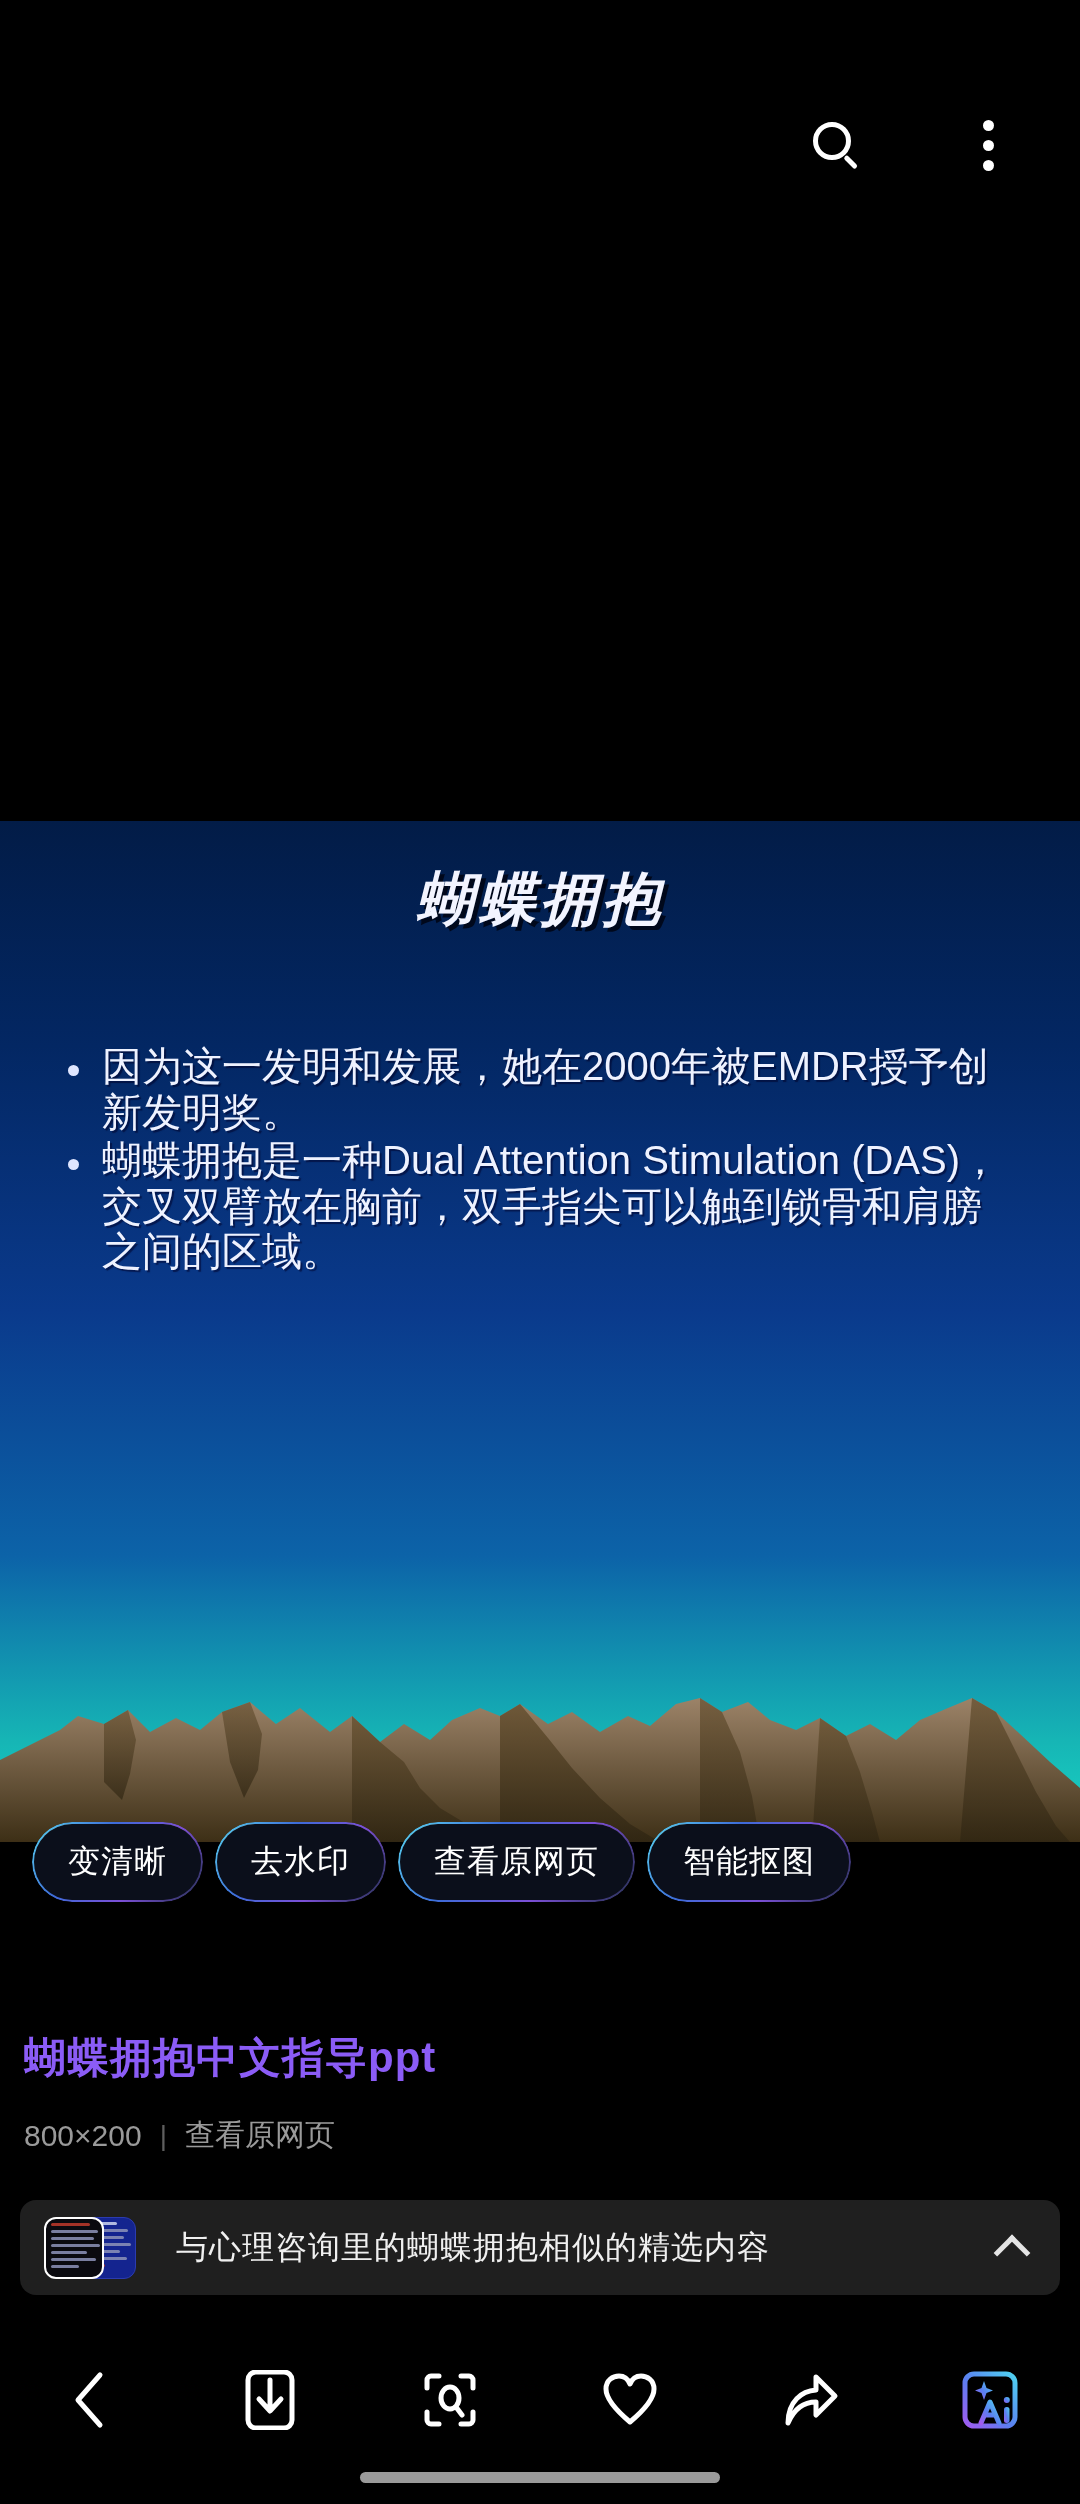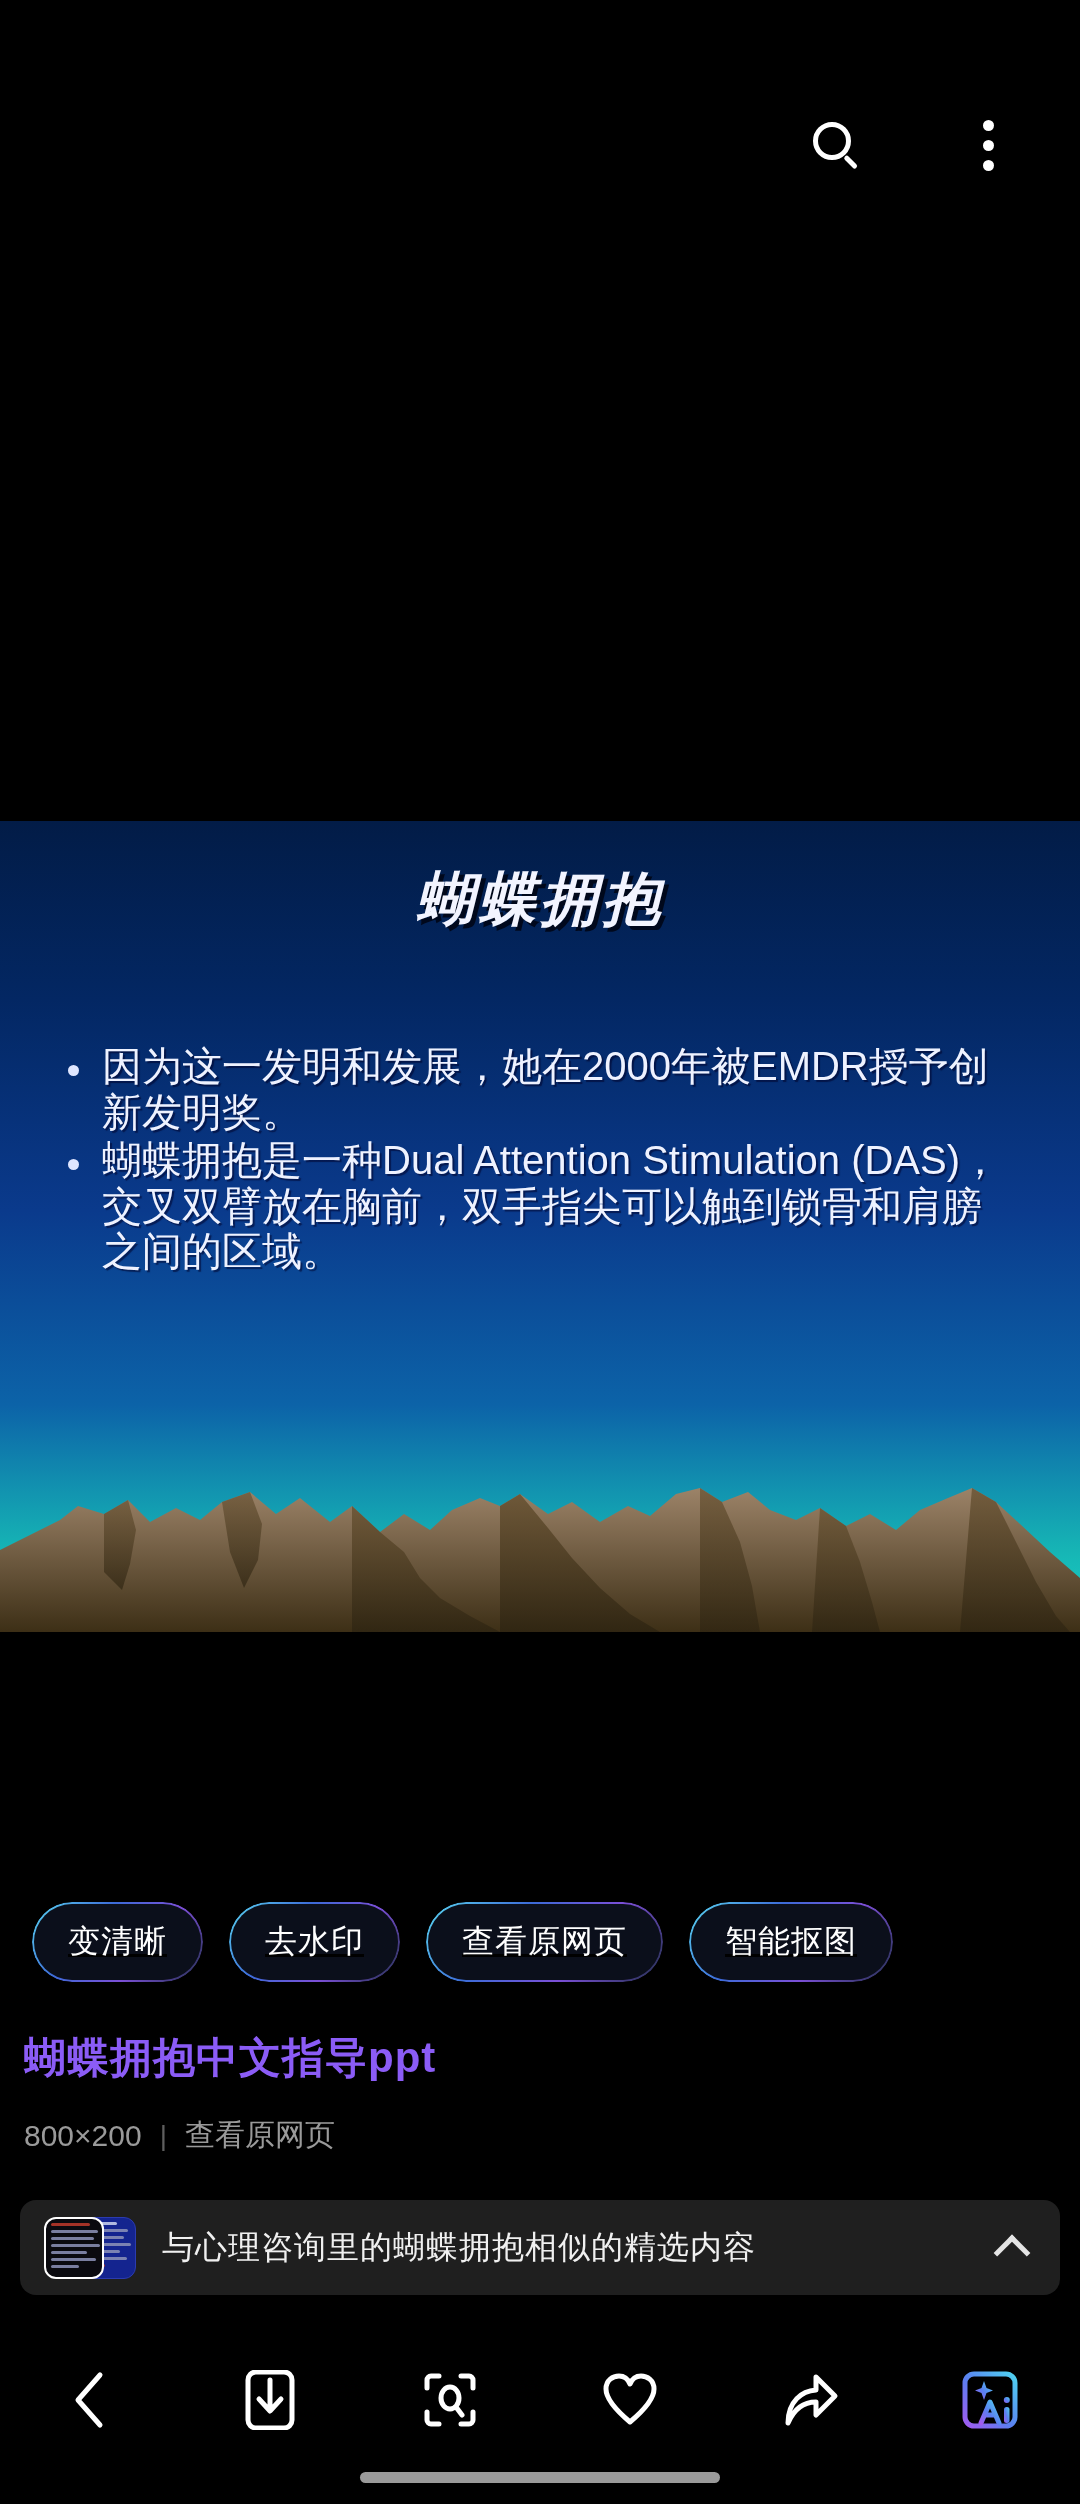--- a/index.html
+++ b/index.html
@@ -30,21 +30,21 @@
   .search-glyph .handle {
     position:absolute; left:32px; top:32px;
     width:16px; height:5px; background:#fff; border-radius:3px;
     transform:rotate(45deg); transform-origin:left center;
   }
   .dots { display:flex; flex-direction:column; gap:9px; align-items:center; }
   .dots i { display:block; width:11px; height:11px; border-radius:50%; background:#fff; }
 
   
   .slide-wrap {
-    position:absolute; top:821px; left:0; width:1080px; height:811px;
+    position:absolute; top:821px; left:0; width:1080px; height:1021px;
     overflow:hidden;
   }
   .slide {
     position:absolute; inset:0;
     background:linear-gradient(180deg,
       #021c47 0%,
       #032763 22%,
       #0a3a8c 48%,
       #0c63a8 72%,
       #16b5b5 90%,
@@ -68,22 +68,22 @@
   .bullets li:before {
     content:""; position:absolute; left:8px; top:21px;
     width:11px; height:11px; border-radius:50%; background:#dfe6ff;
   }
 
   
   .mountains { position:absolute; left:0; bottom:0; width:1080px; height:230px; }
 
   
   .chips {
-    position:absolute; top:1904px; left:34px;
-    display:flex; gap:30px;text-decoration:underline;
+    position:absolute; top:1824px; left:34px;
+    display:flex; gap:16px;
   }
   .chip {
     position:relative;
     height:76px; padding:0 34px;
     display:flex; align-items:center; justify-content:center;
     border-radius:40px;
     background:#0b0f1b;
     color:#fff; font-size:32px; letter-spacing:1px;
     cursor:pointer;
   }
@@ -119,21 +119,21 @@
   .thumbs .t {
     position:absolute; top:0; width:60px; height:62px; border-radius:12px;
     overflow:hidden;
   }
   .thumbs .t.back { left:32px; background:#14248f; border:1px solid #2b3bb0; }
   .thumbs .t.front { left:0; background:#0a0a0f; border:2px solid #fff; z-index:2; }
   .tline { height:3px; margin:4px 5px; border-radius:2px; background:#8d93b8; opacity:.85; }
   .tline.red { background:#c0392b; }
   .tline.w { background:#cdd3ef; }
   .related-label {
-    margin-left:22px; color:#f0f0f0; font-size:32px; letter-spacing:1px;
+    margin-left:36px; color:#f0f0f0; font-size:32px; letter-spacing:1px;
     white-space:nowrap; overflow:hidden;
   }
   .chev-up {
     margin-left:auto; width:48px; height:48px;
     display:flex; align-items:center; justify-content:center; cursor:pointer;
   }
   .chev-up span {
     display:block; width:26px; height:26px;
     border-left:5px solid #e4e4e4; border-top:5px solid #e4e4e4;
     transform:rotate(45deg); margin-top:10px;

